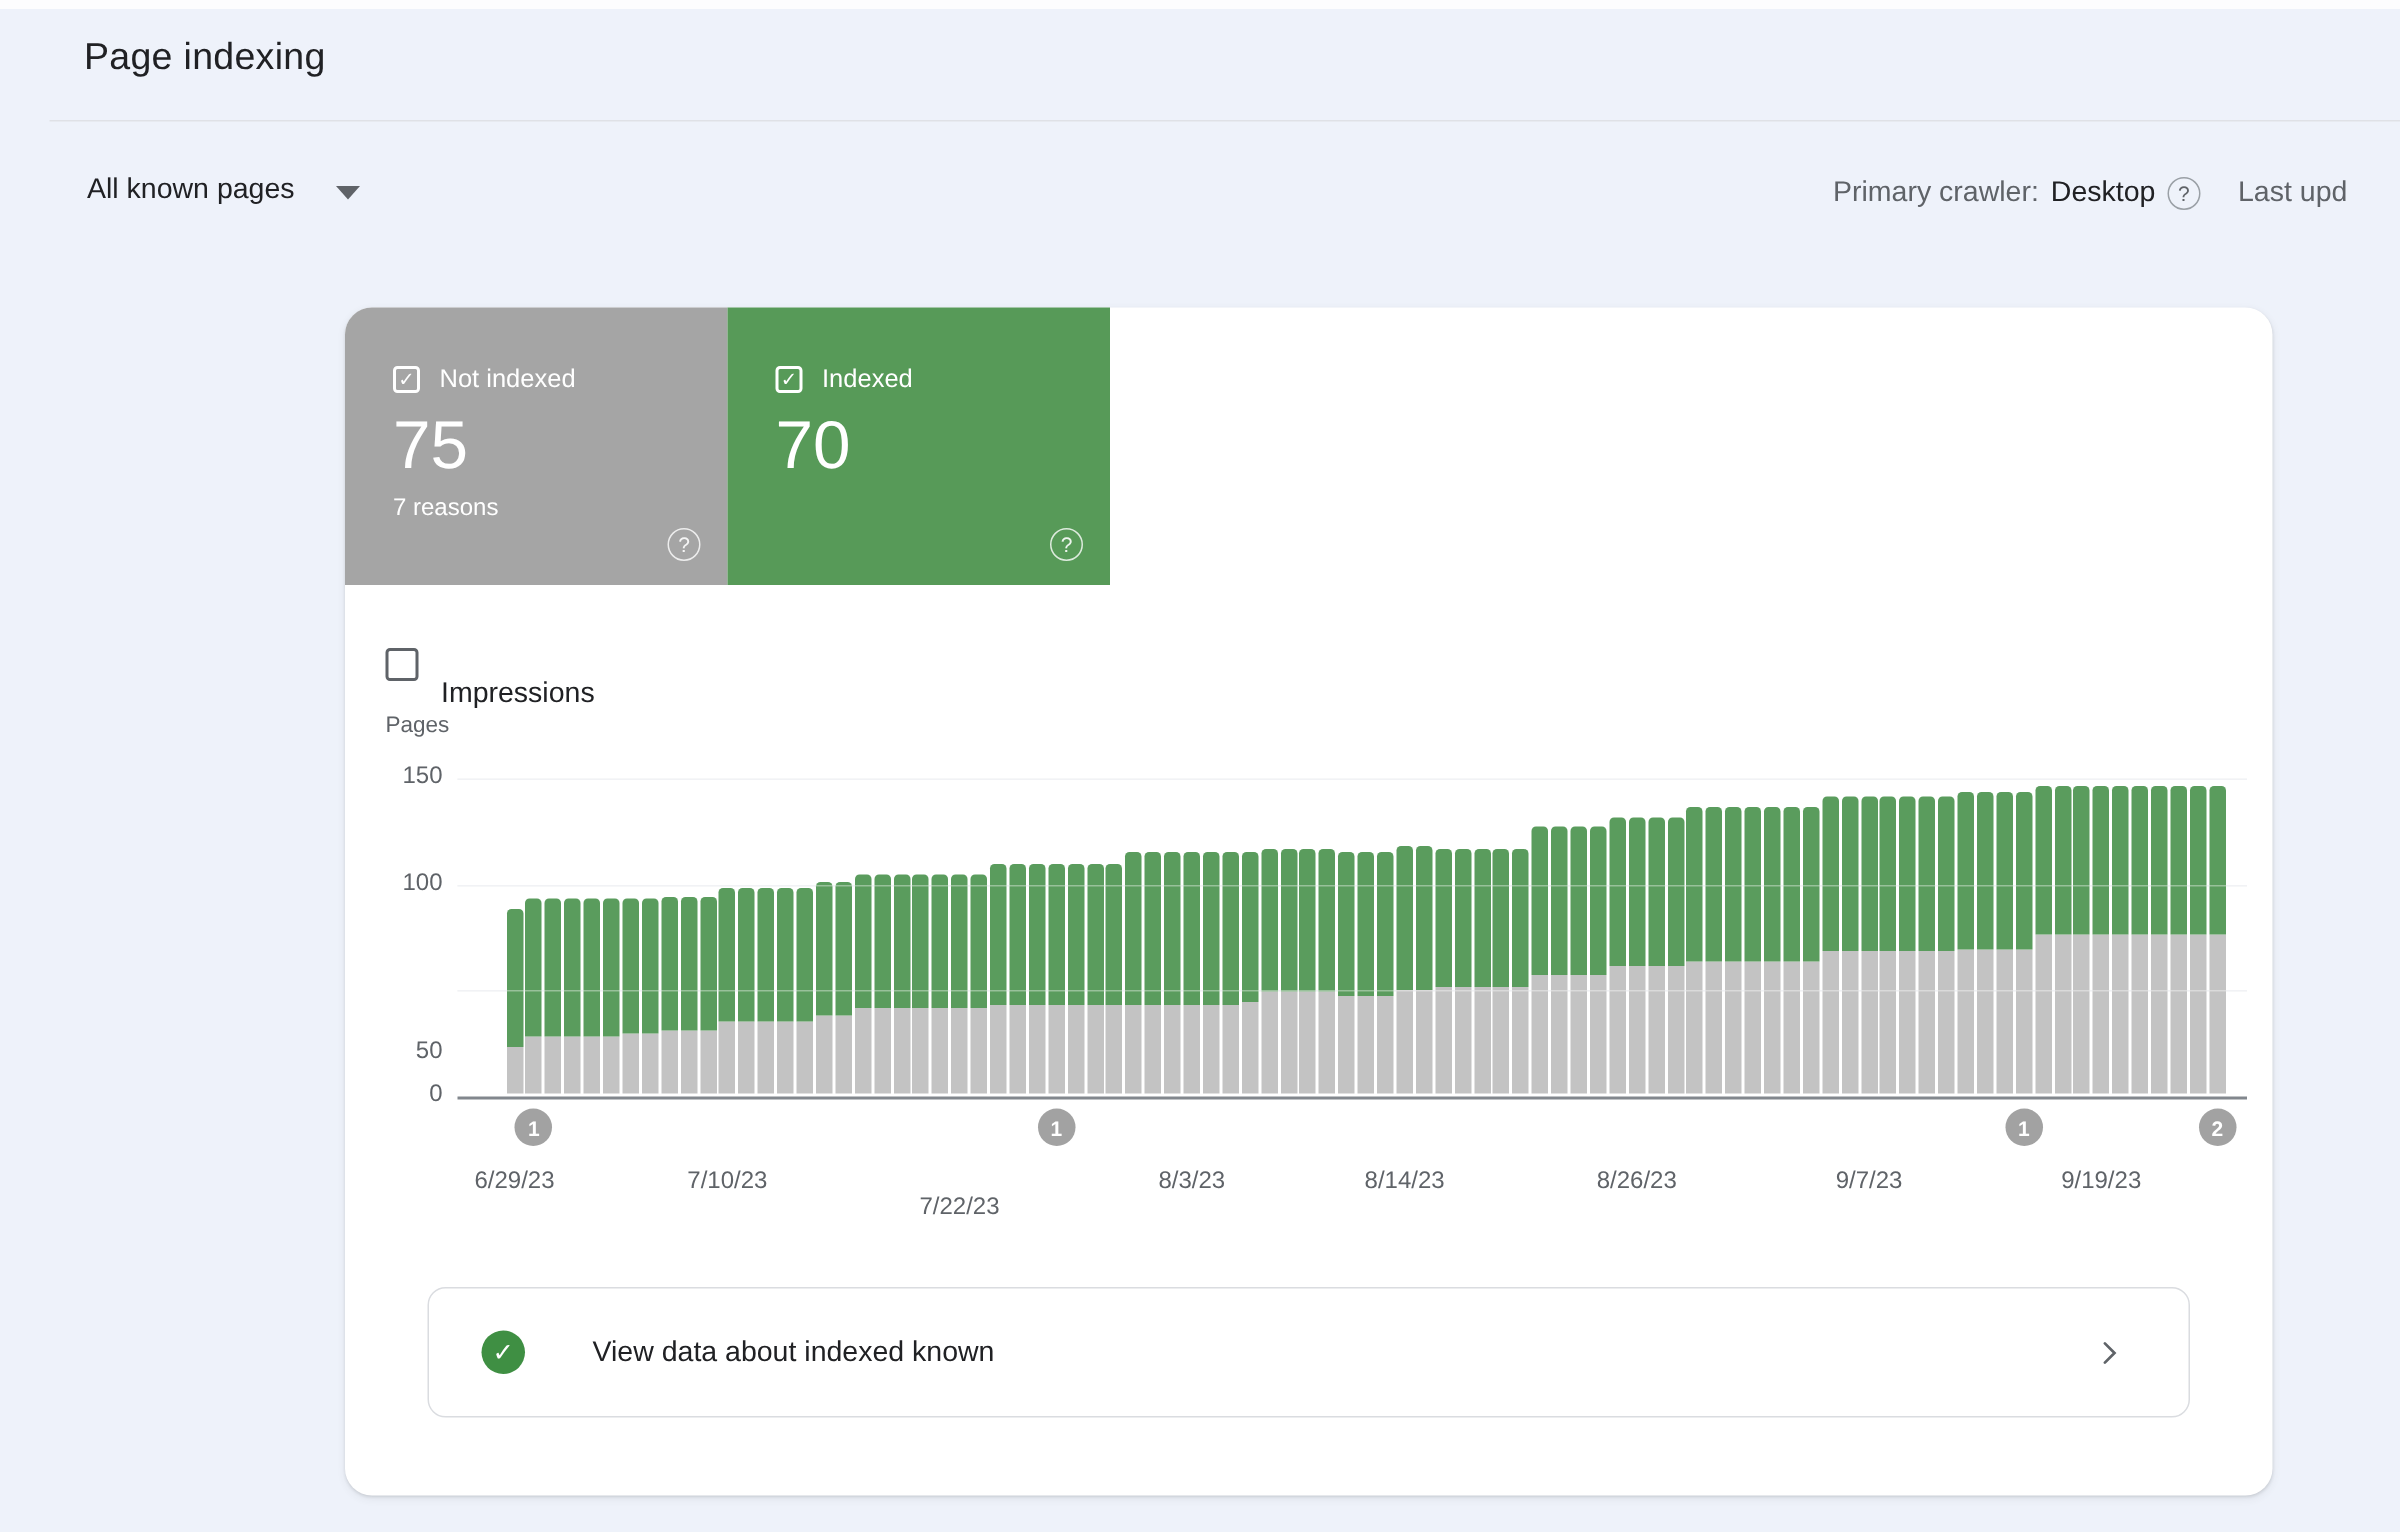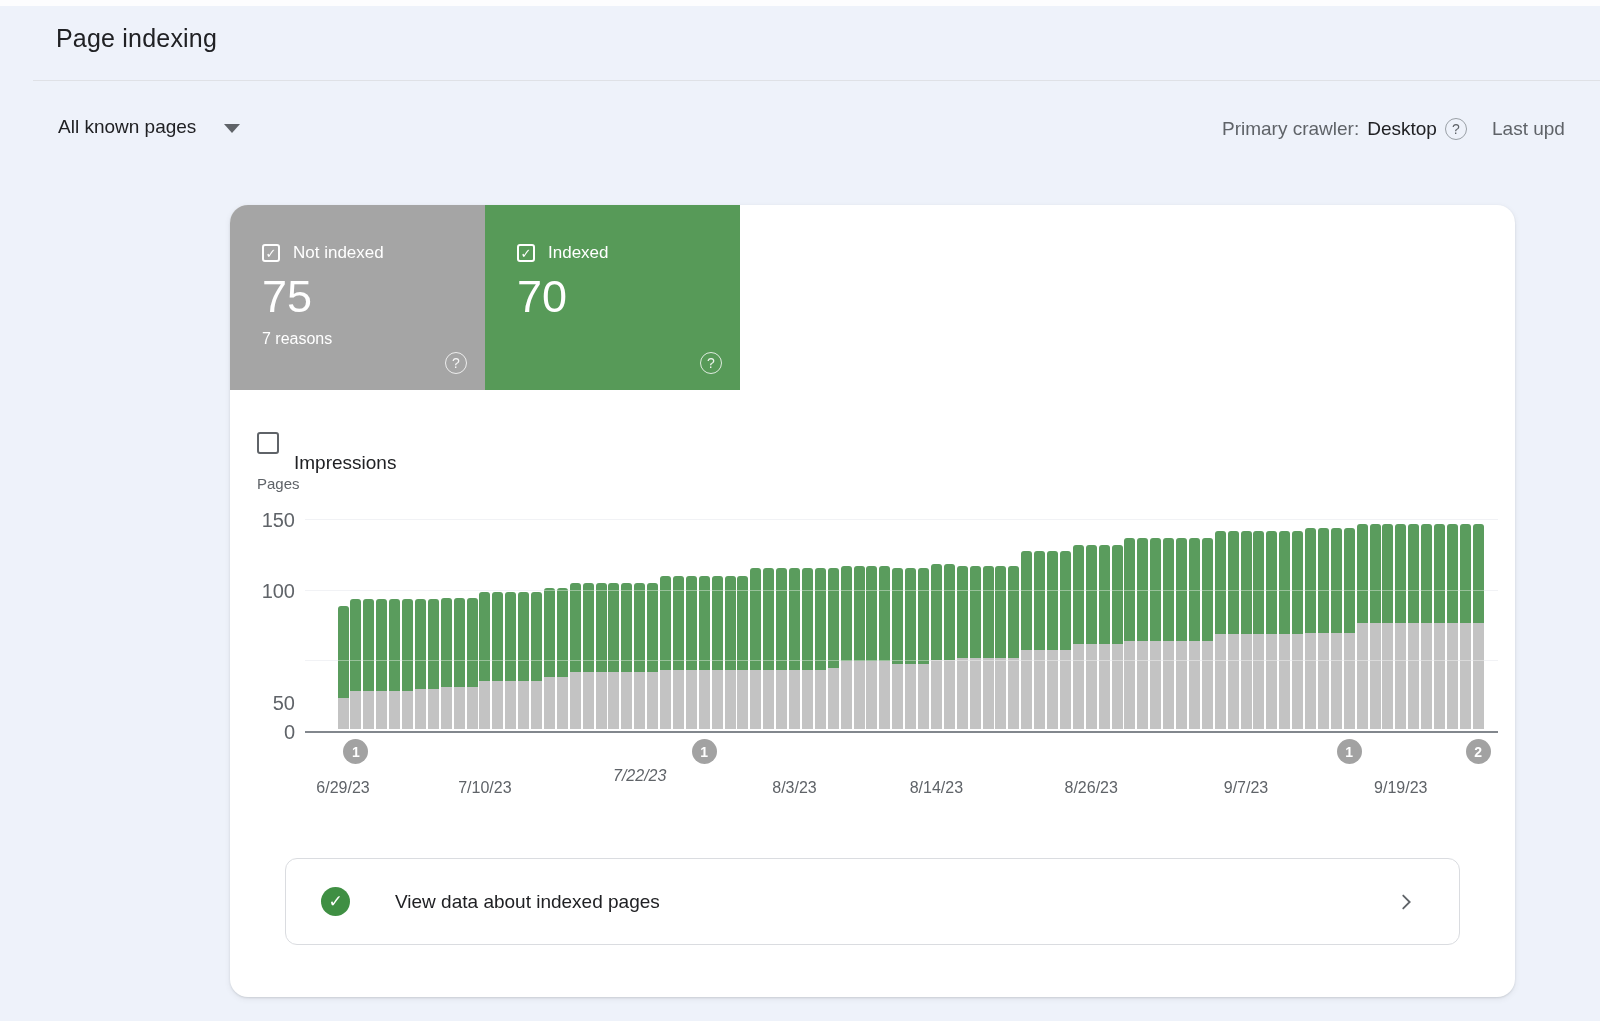--- a/index.html
+++ b/index.html
@@ -37,21 +37,21 @@
   .impressions { position:absolute; left:27px; top:207px; display:flex; align-items:center; gap:15px; cursor:pointer; }
   .imp-checkbox { width:22px; height:22px; border:2px solid #5f6368; border-radius:3px; background:#fff; }
   .imp-label { font-size:19px; color:#202124;margin-top:40px; }
 
   .pages-label { position:absolute; left:27px; top:270px; font-size:15px; color:#5f6368; }
 
   .plot { position:absolute; left:75px; top:314px; width:1193px; height:212px; }
   .gridline { position:absolute; left:0; width:100%; height:1px; background:#e9ebef; z-index:0; }
   .gridline.base { height:2px; background:#82878d; z-index:3; }
   .grid-overlay { position:absolute; left:0; width:100%; height:1px; background:rgba(255,255,255,.38); z-index:2; }
-  .ylab { position:absolute; width:60px; text-align:right; font-size:20px; color:#5f6368; }
+  .ylab { position:absolute; width:60px; text-align:right; font-size:16px; color:#5f6368; }
   .bar { position:absolute; bottom:2px; z-index:1; cursor:pointer; }
   .seg { position:absolute; left:0; width:100%; }
   .seg.top { border-radius:3px 3px 0 0; }
   .marker { position:absolute; width:25px; height:25px; border-radius:50%; background:#a2a2a2; color:#fff;
     font-size:14px; font-weight:bold; display:flex; align-items:center; justify-content:center; z-index:4; cursor:pointer; }
   .xlab { position:absolute; transform:translateX(-50%); font-size:16px; color:#5f6368; white-space:nowrap; }
 
   .footer-link { position:absolute; left:55px; top:653px; width:1175px; height:87px; border:1px solid #dadce0;
     border-radius:12px; background:#fff; display:flex; align-items:center; cursor:pointer; }
   .check-circle { width:29px; height:29px; border-radius:50%; background:#3f8f43; color:#fff; font-size:17px;
@@ -474,30 +474,30 @@
       </div>
       <div class="grid-overlay" style="top: 141.333px;"></div>
       <div class="grid-overlay" style="top: 70.6667px;"></div>
       <div class="grid-overlay" style="top: 0px;"></div>
       <div class="marker" style="left: 38.4px; top: 220px; background: rgb(162, 162, 162);">1</div>
       <div class="marker" style="left: 386.7px; top: 220px; background: rgb(162, 162, 162);">1</div>
       <div class="marker" style="left: 1031.7px; top: 220px; background: rgb(162, 162, 162);">1</div>
       <div class="marker" style="left: 1160.7px; top: 220px; background: rgb(162, 162, 162);">2</div>
       <div class="xlab" style="left: 38px; top: 260px;">6/29/23</div>
       <div class="xlab" style="left: 179.9px; top: 260px;">7/10/23</div>
-      <div class="xlab" style="left: 334.7px; top: 248px; font-style: italic;">7/22/23</div>
+      <div class="xlab" style="left: 334.7px; top: 277px;">7/22/23</div>
       <div class="xlab" style="left: 489.5px; top: 260px;">8/3/23</div>
       <div class="xlab" style="left: 631.4px; top: 260px;">8/14/23</div>
       <div class="xlab" style="left: 786.2px; top: 260px;">8/26/23</div>
       <div class="xlab" style="left: 941px; top: 260px;">9/7/23</div>
       <div class="xlab" style="left: 1095.8px; top: 260px;">9/19/23</div>
     </div>
 
   <div class="footer-link">
     <span class="check-circle">✓</span>
-    <span class="footer-label">View data about indexed pages</span>
+    <span class="footer-label">View data about indexed known</span>
     <span class="chevron">
       <svg width="22" height="22" viewBox="0 0 24 24">
           <path d="M9 5l7 7-7 7" fill="none" stroke="#5f6368" stroke-width="2" stroke-linecap="round"></path>
         </svg>
     </span>
   </div>
 </div>
 
 </body></html>

